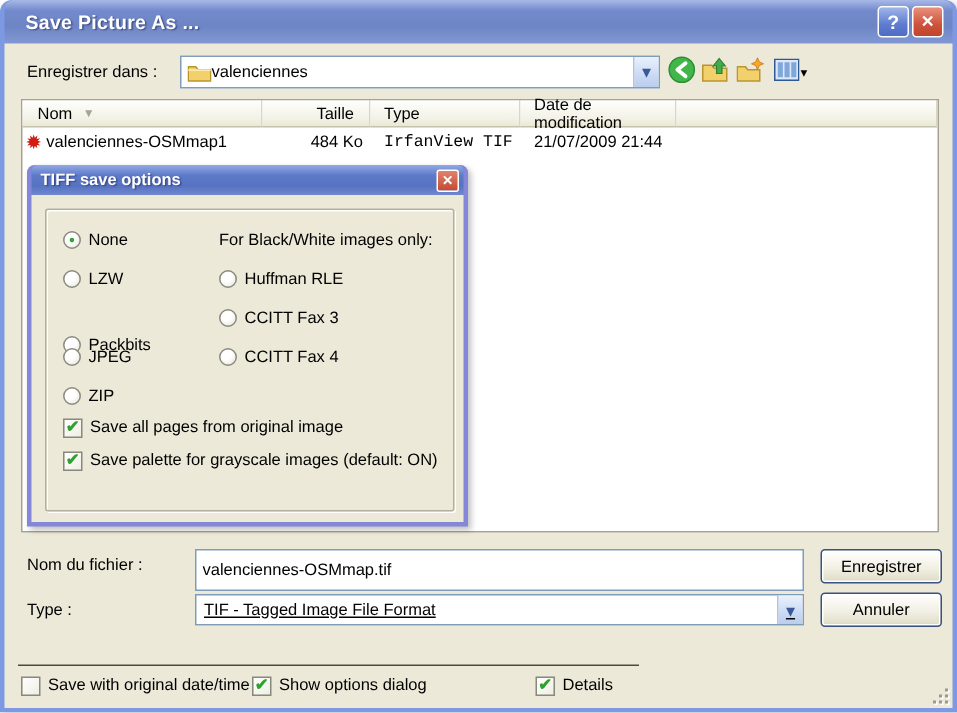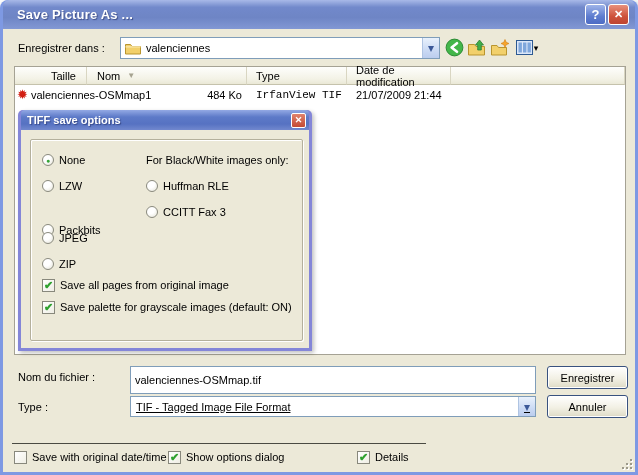--- a/index.html
+++ b/index.html
@@ -32,21 +32,21 @@
     position:relative; width:632px; height:443px; background:#ECE9D8;
     font-size:11px; color:#000;
   }
   .abs { position:absolute; }
   .label { font-size:11px; color:#000; }
   
   #location-combo {
     left:117px; top:8px; width:320px; height:22px; background:#fff;
     border:1px solid #7F9DB9; display:flex; align-items:center;
   }
-  #location-combo .loc-txt { padding-left:5px; }
+  #location-combo .loc-txt { }
   #location-combo .folder-ic { margin-left:4px; display:flex; }
   .combo-arrow-btn {
     margin-left:auto; width:17px; height:100%; border-left:1px solid #AFC4E2;
     background:linear-gradient(180deg,#E9F1FC,#CBDAF4 60%,#BBCDEE);
     display:flex; align-items:center; justify-content:center;
     color:#3B5898; font-size:12px; line-height:1; cursor:pointer;
   }
   .tool-btn { top:8px; width:22px; height:22px; display:flex; align-items:center; justify-content:center; cursor:pointer; border-radius:3px; }
   
   #file-list {
@@ -201,26 +201,26 @@
             <rect x="2.5" y="2.5" width="3.4" height="10" fill="#7FA7DC"></rect>
             <rect x="7" y="2.5" width="3.4" height="10" fill="#7FA7DC"></rect>
             <rect x="11.5" y="2.5" width="3.4" height="10" fill="#7FA7DC"></rect>
           </svg>
       </span>
       <span style="font-size:9px;color:#000;margin-left:1px;">▾</span>
     </div>
 
     <div class="abs" id="file-list">
       <div class="lv-header">
-        <div class="lv-hcell" style="width:72px;justify-content:flex-end;padding-right:10px;">
-          <span>Taille</span>
-        </div>
         <div class="lv-hcell" style="width:160px;padding-left:10px;">
           <span>Nom</span>
           <span class="sort-ic">▼</span>
+        </div>
+        <div class="lv-hcell" style="width:72px;justify-content:flex-end;padding-right:10px;">
+          <span>Taille</span>
         </div>
         <div class="lv-hcell" style="width:100px;padding-left:9px;">
           <span>Type</span>
         </div>
         <div class="lv-hcell" style="width:104px;padding-left:9px;">
           <span>Date de modification</span>
         </div>
         <div class="lv-hcell" style="flex:1;"></div>
       </div>
       <div class="lv-row">
@@ -286,20 +286,26 @@
           <span class="radio">
               <span class="dot"></span>
             </span>
           <span>Huffman RLE</span>
         </div>
         <div class="radio-row" style="left:125px;top:74px;">
           <span class="radio">
               <span class="dot"></span>
             </span>
           <span>CCITT Fax 3</span>
+        </div>
+        <div class="radio-row" style="left:125px;top:100px;">
+          <span class="radio">
+              <span class="dot"></span>
+            </span>
+          <span>CCITT Fax 4</span>
         </div>
 
         <div class="check-row" style="left:21px;top:147px;">
           <span class="checkbox">
               <span class="chk">✔</span>
             </span>
           <span>Save all pages from original image</span>
         </div>
         <div class="check-row" style="left:21px;top:169px;">
           <span class="checkbox">

